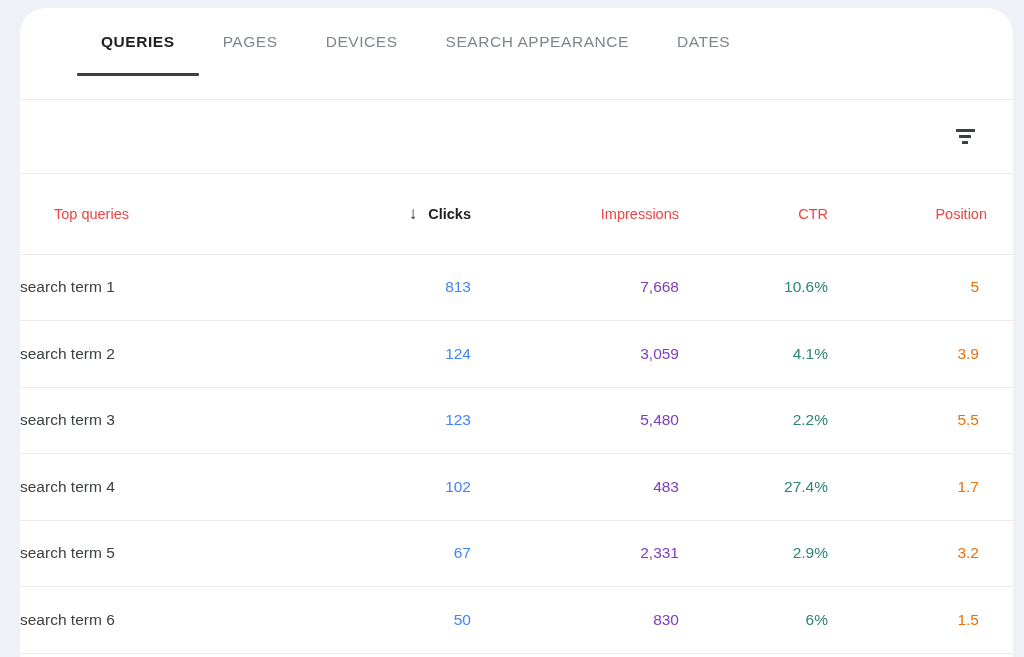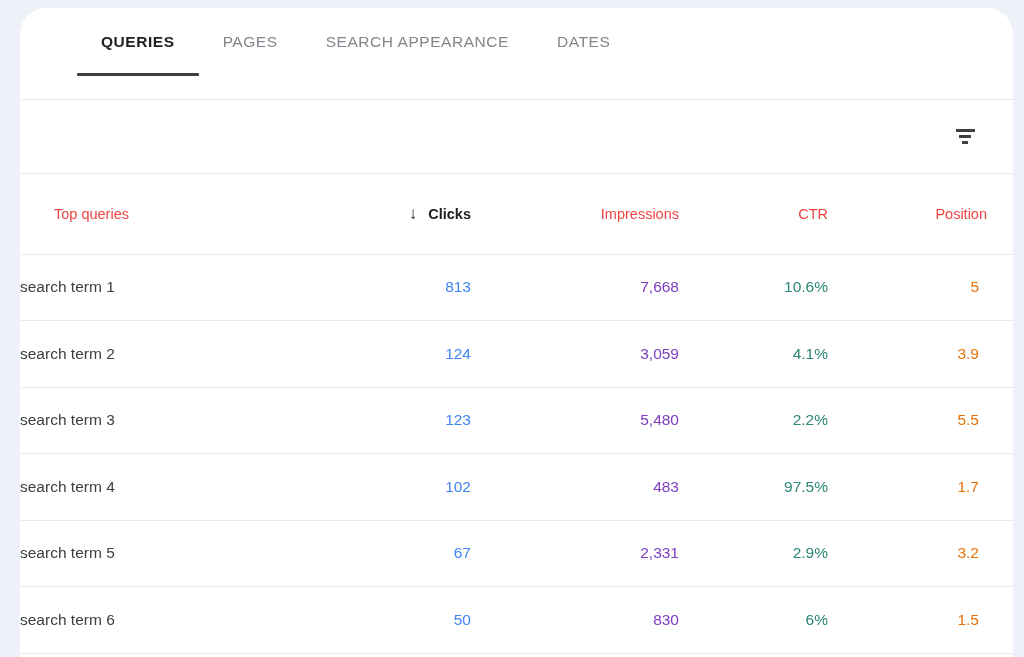--- a/index.html
+++ b/index.html
@@ -186,20 +186,21 @@
   }
 </style>
 </head>
 <body>
 
 <div id="card">
 
   <div id="tabbar">
       <div class="tab active">QUERIES</div>
       <div class="tab">PAGES</div>
+      <div class="tab">DEVICES</div>
       <div class="tab">SEARCH APPEARANCE</div>
       <div class="tab">DATES</div>
     </div>
 
   <div id="toolbar">
     <button id="filter-button" title="Filter">
       <span class="filter-bars">
         <i></i>
           <i></i>
           <i></i>
@@ -239,21 +240,21 @@
           <td class="c-term">search term 3</td>
           <td class="c-clicks">123</td>
           <td class="c-impressions">5,480</td>
           <td class="c-ctr">2.2%</td>
           <td class="c-position">5.5</td>
         </tr>
         <tr>
           <td class="c-term">search term 4</td>
           <td class="c-clicks">102</td>
           <td class="c-impressions">483</td>
-          <td class="c-ctr">97.5%</td>
+          <td class="c-ctr">27.4%</td>
           <td class="c-position">1.7</td>
         </tr>
         <tr>
           <td class="c-term">search term 5</td>
           <td class="c-clicks">67</td>
           <td class="c-impressions">2,331</td>
           <td class="c-ctr">2.9%</td>
           <td class="c-position">3.2</td>
         </tr>
         <tr>

